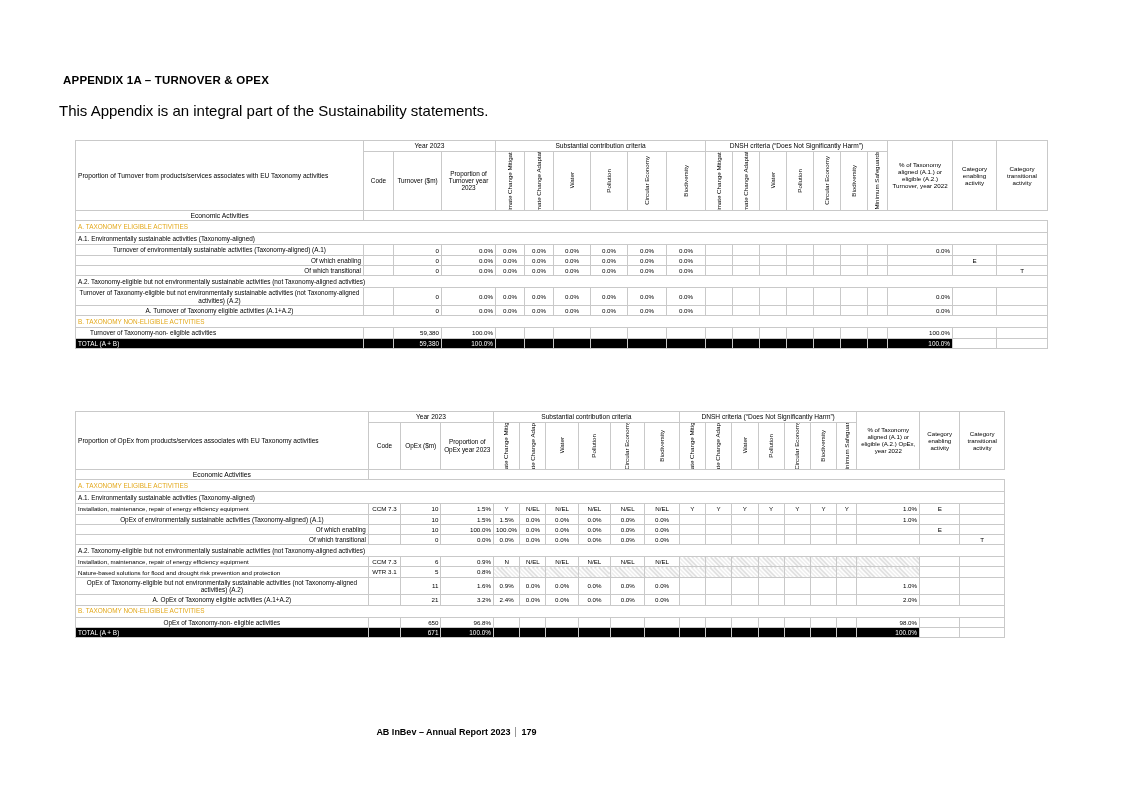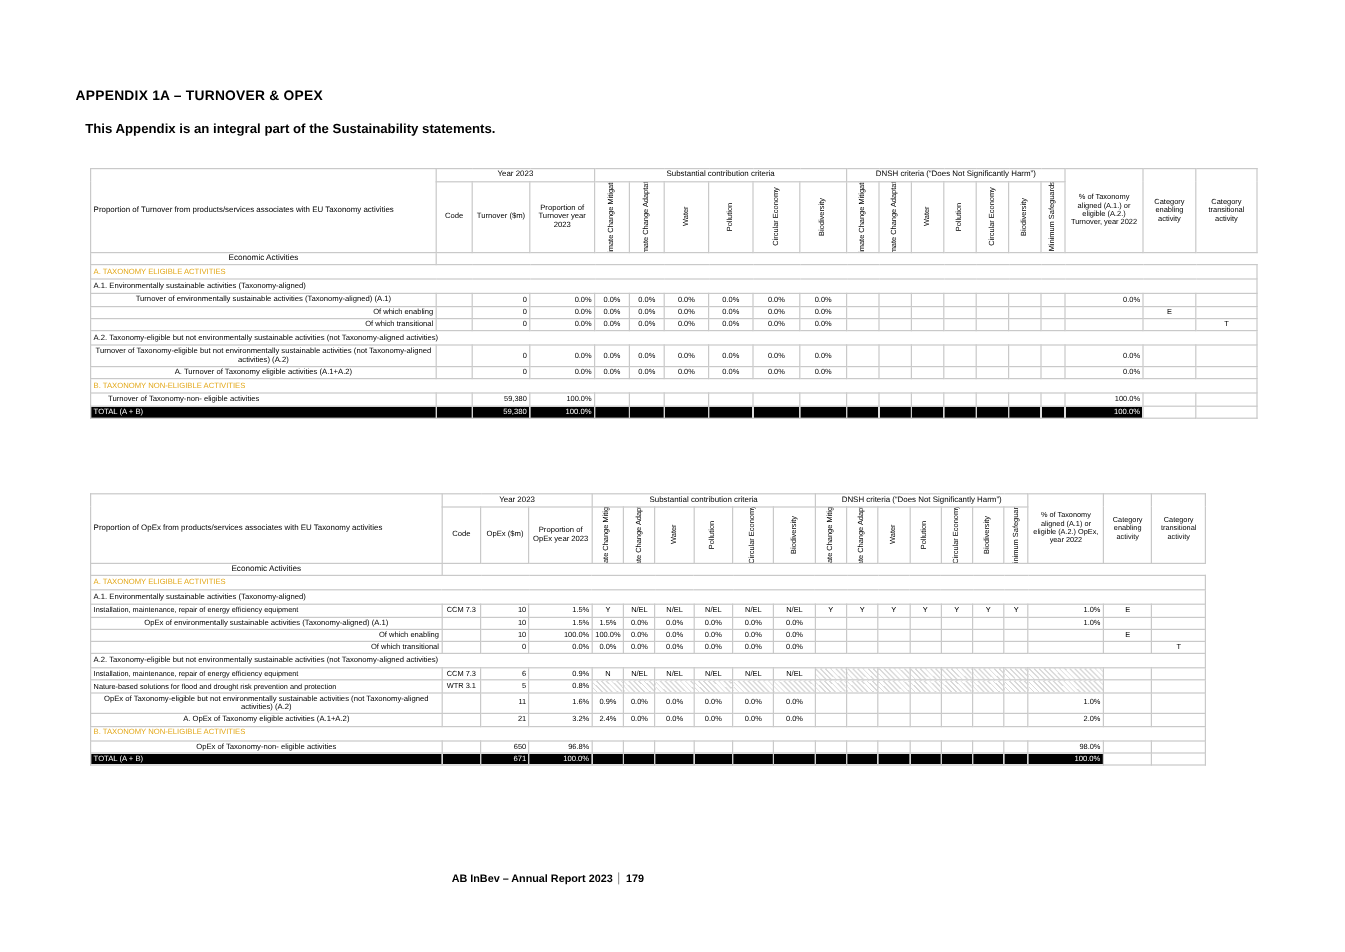--- a/index.html
+++ b/index.html
@@ -24,24 +24,23 @@
   .title {
     position: absolute;
     left: 63px;
     top: 74px;
     font-size: 11.5px;
     font-weight: bold;
     letter-spacing: 0.2px;
   }
   .intro {
     position: absolute;
-    left: 71px;
+    left: 59px;
     top: 102px;
-    font-size: 11px;
-    font-weight: bold;
+    font-size: 15px;
   }
 
   table.tax {
     border-collapse: collapse;
     table-layout: fixed;
     font-size: 6.2px;
     line-height: 1.15;
   }
   table.tax td, table.tax th {
     border: 0.5px solid #c9c9c9;

